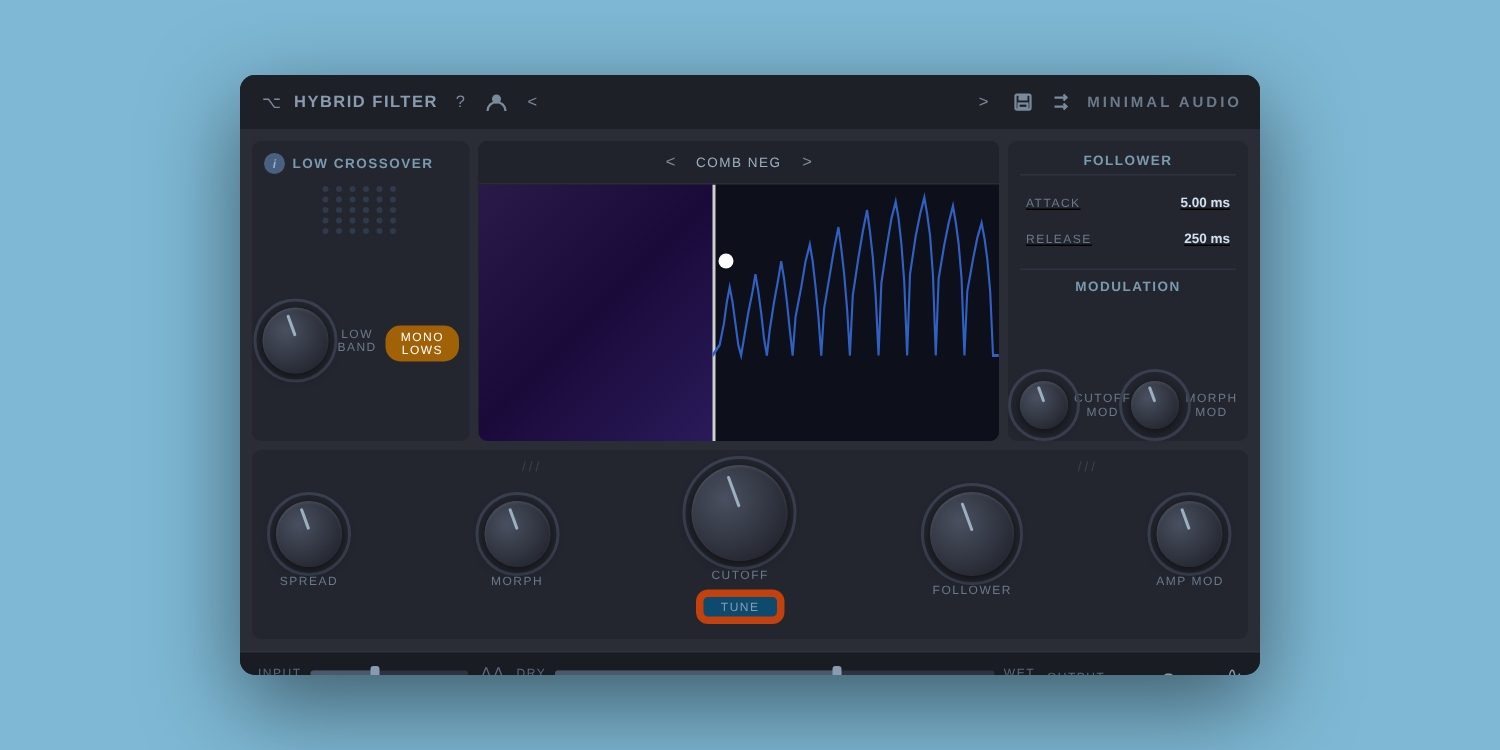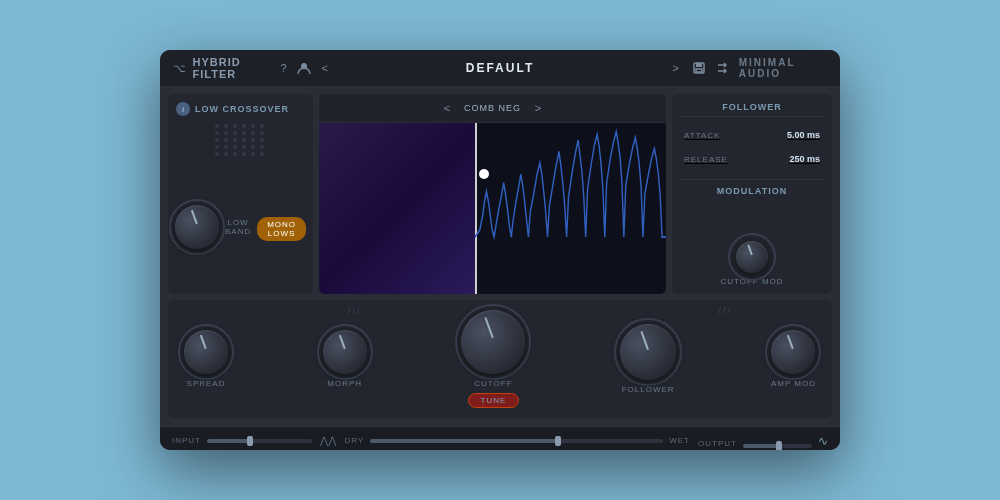--- a/index.html
+++ b/index.html
@@ -275,21 +275,20 @@
       margin-top: 2px;
     }
     .mod-knobs {
       display: flex;
       justify-content: space-around;
       align-items: flex-end;
       flex: 1;
     }
     .mod-knob-item {
       display: flex;
-      flex-direction: column;
       align-items: center;
       gap: 4px;
     }
 
     
     .bottom-section {
       background: #23262e;
       border-radius: 6px;
       padding: 10px 16px;
       display: flex;
@@ -304,22 +303,22 @@
       align-items: center;
       gap: 5px;
     }
     .main-knob-label {
       font-size: 8px;
       color: #6a7a8a;
       letter-spacing: 1px;
       text-align: center;
     }
     .tune-btn {
-      background: #7f1d1d;
-      border: 1px solid #c2410c;
+      background: #0c4a6e;
+      border: 5px solid #c2410c;
       border-radius: 8px;
       padding: 2px 12px;
       font-size: 8px;
       color: #8a9ab0;
       cursor: pointer;
       letter-spacing: 1px;
     }
 
     
     .bottom-bar {
@@ -445,23 +444,20 @@
       <span class="icon-btn">⌥</span>
       <span class="plugin-name">HYBRID FILTER</span>
       <span class="icon-btn">?</span>
       <span class="icon-btn">
         <svg width="14" height="14" viewBox="0 0 14 14" fill="#7a8a9a">
             <circle cx="7" cy="5" r="3"></circle>
             <path d="M1 13c0-3.3 2.7-6 6-6s6 2.7 6 6" stroke="#7a8a9a" stroke-width="1.5" fill="none"></path>
           </svg>
       </span>
       <span class="icon-btn">&lt;</span>
-    </div>
-    <div class="top-bar-center">
-      <span class="preset-name">DEFAULT</span>
     </div>
     <div class="top-bar-right">
       <span class="icon-btn">&gt;</span>
       <span class="icon-btn">
         <svg width="14" height="14" viewBox="0 0 14 14" fill="none" stroke="#7a8a9a" stroke-width="1.5">
             <rect x="2" y="2" width="10" height="10" rx="1"></rect>
             <rect x="4" y="2" width="6" height="4" fill="#7a8a9a" stroke="none"></rect>
             <rect x="4" y="8" width="6" height="3" stroke="#7a8a9a" fill="none"></rect>
           </svg>
       </span>
@@ -567,20 +563,26 @@
           <span class="follower-value">250 ms</span>
         </div>
         <div class="modulation-title">MODULATION</div>
         <div class="mod-knobs">
           <div class="mod-knob-item">
             <div class="knob-wrap knob-wrap-sm">
               <div class="knob knob-mod"></div>
             </div>
             <span class="knob-label">CUTOFF MOD</span>
           </div>
+          <div class="mod-knob-item">
+            <div class="knob-wrap knob-wrap-sm">
+              <div class="knob knob-mod"></div>
+            </div>
+            <span class="knob-label">MORPH MOD</span>
+          </div>
         </div>
       </div>
 
     </div>
 
     <div class="bottom-section">
       <span class="hhh-deco" style="left:180px;">///</span>
       <span class="hhh-deco" style="right:100px;">///</span>
 
       <div class="main-knob-item">

